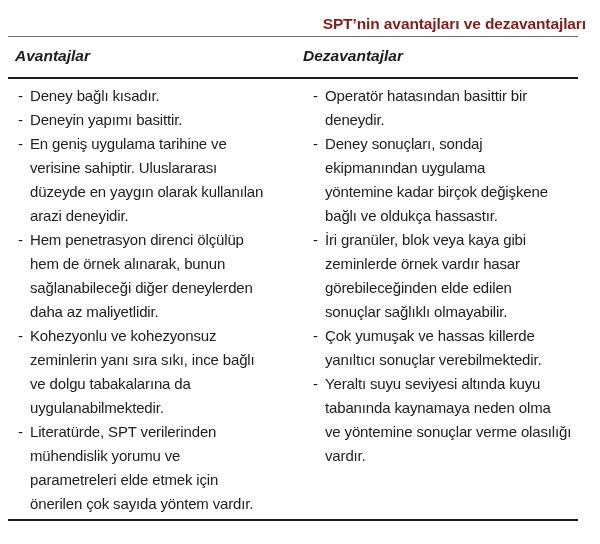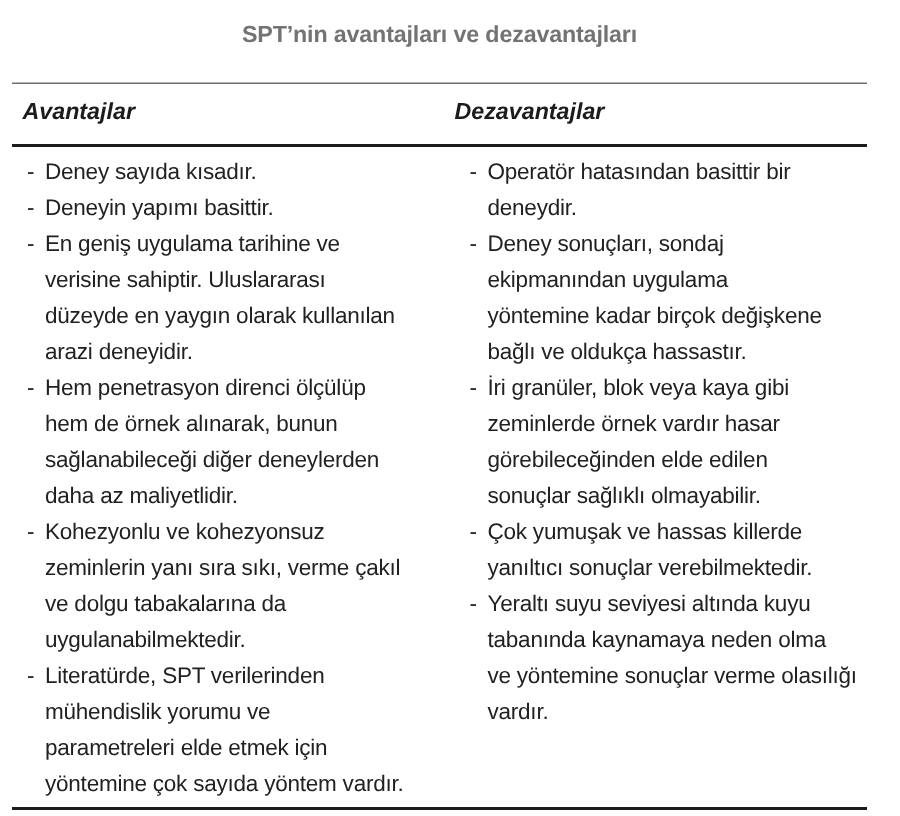--- a/index.html
+++ b/index.html
@@ -12,30 +12,30 @@
     width: 600px;
     height: 544px;
     background: #ffffff;
     font-family: "Liberation Sans", sans-serif;
     color: #212121;
     overflow: hidden;
   }
   .doc-title {
     padding-top: 13px;
     width: 586px;            
-    text-align: center;
+    text-align: right;
     font-size: 15.5px;
     font-weight: bold;
     line-height: 22px;
     letter-spacing: -0.1px;
-    color: #737373;
+    color: #7f1d1d;
   }
   .table {
     margin-left: 8px;
-    margin-top: 20px;
+    margin-top: 1px;
     width: 570px;
   }
   .header-row {
     display: flex;
     border-top: 1.5px solid #6e6e6e;
     border-bottom: 2px solid #1c1c1c;
     padding: 8px 0 10px 0;
   }
   .header-cell {
     font-size: 15.5px;
@@ -90,21 +90,21 @@
       <div class="header-cell col1">Avantajlar</div>
       <div class="header-cell col2">Dezavantajlar</div>
     </div>
 
     <div class="body-row">
 
       <div class="body-col col1">
         <ul class="item-list">
           <li class="item">
             <span class="bullet">-</span>
-            <span class="item-text">Deney sayıda kısadır.</span>
+            <span class="item-text">Deney bağlı kısadır.</span>
           </li>
           <li class="item">
             <span class="bullet">-</span>
             <span class="item-text">Deneyin yapımı basittir.</span>
           </li>
           <li class="item">
             <span class="bullet">-</span>
             <span class="item-text">En geniş uygulama tarihine ve
 verisine sahiptir. Uluslararası
 düzeyde en yaygın olarak kullanılan
@@ -113,30 +113,30 @@
           <li class="item">
             <span class="bullet">-</span>
             <span class="item-text">Hem penetrasyon direnci ölçülüp
 hem de örnek alınarak, bunun
 sağlanabileceği diğer deneylerden
 daha az maliyetlidir.</span>
           </li>
           <li class="item">
             <span class="bullet">-</span>
             <span class="item-text">Kohezyonlu ve kohezyonsuz
-zeminlerin yanı sıra sıkı, verme çakıl
+zeminlerin yanı sıra sıkı, ince bağlı
 ve dolgu tabakalarına da
 uygulanabilmektedir.</span>
           </li>
           <li class="item">
             <span class="bullet">-</span>
             <span class="item-text">Literatürde, SPT verilerinden
 mühendislik yorumu ve
 parametreleri elde etmek için
-yöntemine çok sayıda yöntem vardır.</span>
+önerilen çok sayıda yöntem vardır.</span>
           </li>
         </ul>
       </div>
 
       <div class="body-col col2">
         <ul class="item-list">
           <li class="item">
             <span class="bullet">-</span>
             <span class="item-text">Operatör hatasından basittir bir
 deneydir.</span>

